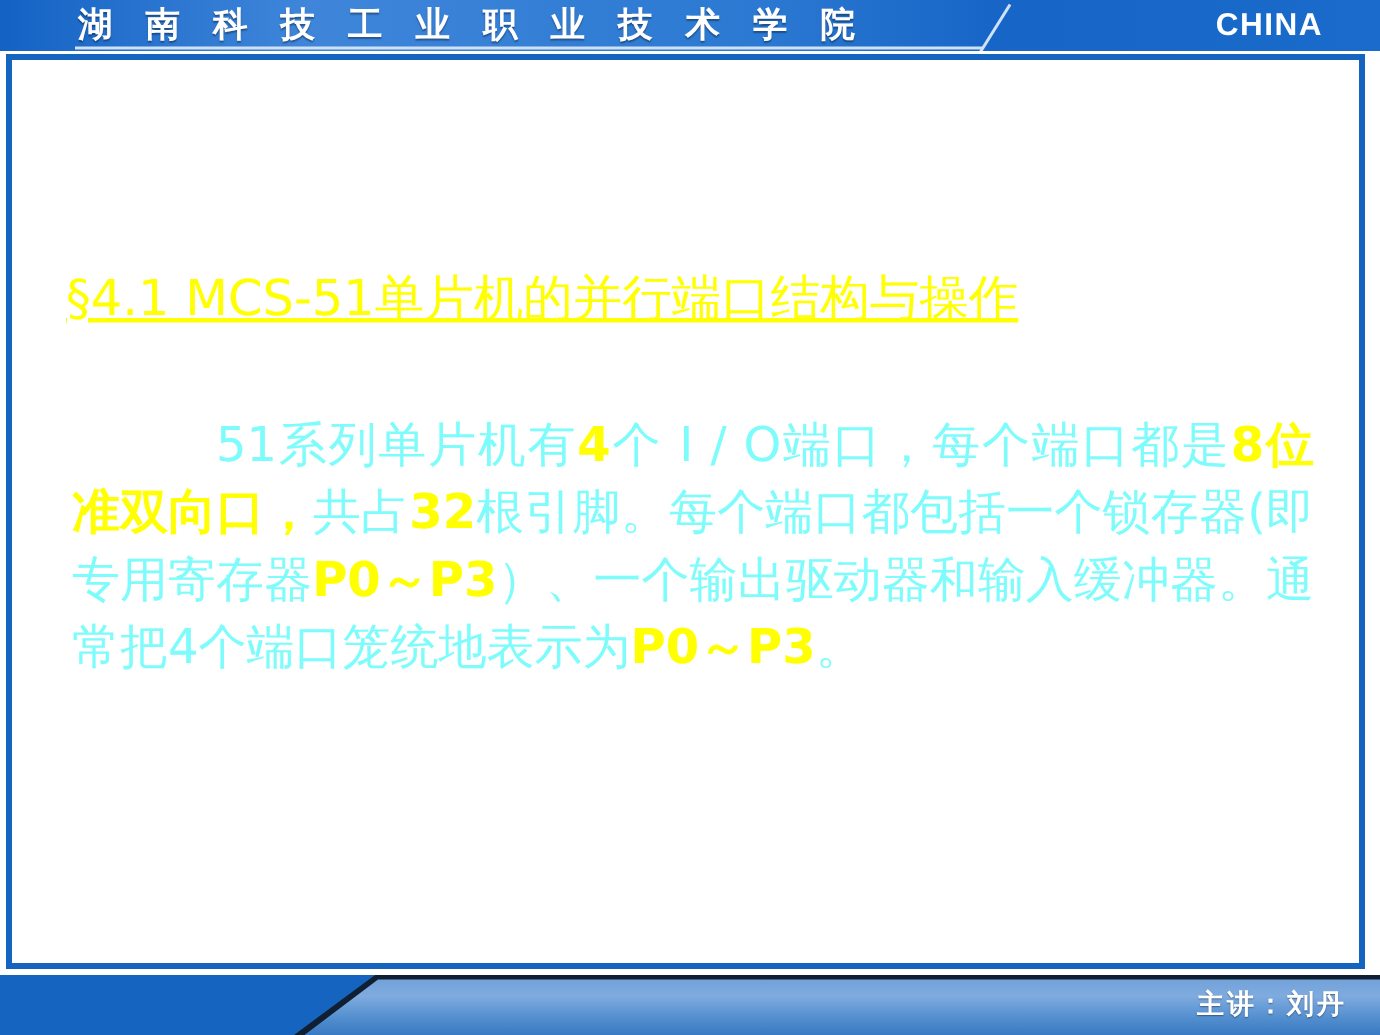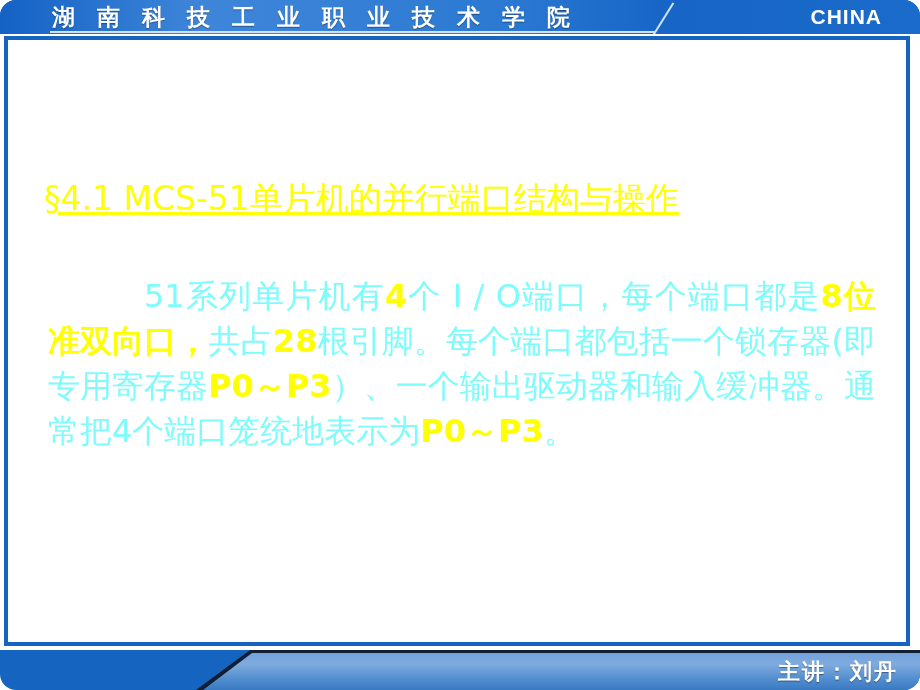--- a/index.html
+++ b/index.html
@@ -14,21 +14,20 @@
     overflow: hidden;
     font-family: "DejaVu Sans", "Liberation Sans", sans-serif;
   }
 
   .slide {
     position: relative;
     width: 920px;
     height: 690px;
     background: #ffffff;
     overflow: hidden;
-    border-radius: 16px;
   }
 
   
   .header {
     position: absolute;
     left: 0;
     top: 0;
     width: 920px;
     height: 34px;
     background: linear-gradient(to bottom, #1565c8 0%, #1b6fd4 35%, #1565c0 70%, #1258ae 100%);
@@ -173,21 +172,21 @@
     width: 920px;
     height: 40px;
     background: #111f33;
     clip-path: polygon(250px 0px, 920px 0px, 920px 3px, 252px 3px, 203px 40px, 196px 40px);
   }
   .footer-presenter {
     position: absolute;
     right: 22px;
     top: 7px;
     color: #ffffff;
-    font-size: 22px;
+    font-size: 18px;
     font-weight: bold;
     font-family: "DejaVu Serif", "Liberation Serif", serif;
     letter-spacing: 2px;
     text-shadow: 0 1px 1px rgba(0,0,0,0.4);
     text-align: center;
   }
 </style>
 </head>
 <body>
 
@@ -203,21 +202,21 @@
 
   <div class="frame">
     <div class="frame-inner"></div>
   </div>
 
   <div class="content">
 
     <div class="slide-title">§4.1  MCS-51单片机的并行端口结构与操作</div>
 
     <div class="body-text">
-      <span class="ind"></span><span id="paragraph-runs"><span>51系列单片机有</span><span class="hl">4</span><span>个 I / O端口，每个端口都是</span><span class="hl">8位准双向口，</span><span>共占</span><span class="hl">28</span><span>根引脚。每个端口都包括一个锁存器(即专用寄存器</span><span class="hl">P0～P3</span><span>）、一个输出驱动器和输入缓冲器。通常把4个端口笼统地表示为</span><span class="hl">P0～P3</span><span>。</span></span>
+      <span class="ind"></span><span id="paragraph-runs"><span>51系列单片机有</span><span class="hl">4</span><span>个 I / O端口，每个端口都是</span><span class="hl">8位准双向口，</span><span>共占</span><span class="hl">32</span><span>根引脚。每个端口都包括一个锁存器(即专用寄存器</span><span class="hl">P0～P3</span><span>）、一个输出驱动器和输入缓冲器。通常把4个端口笼统地表示为</span><span class="hl">P0～P3</span><span>。</span></span>
     </div>
 
   </div>
 
   <div class="footer">
     <div class="footer-poly"></div>
     <div class="footer-edge"></div>
     <div class="footer-presenter">主讲：刘丹</div>
   </div>
 

